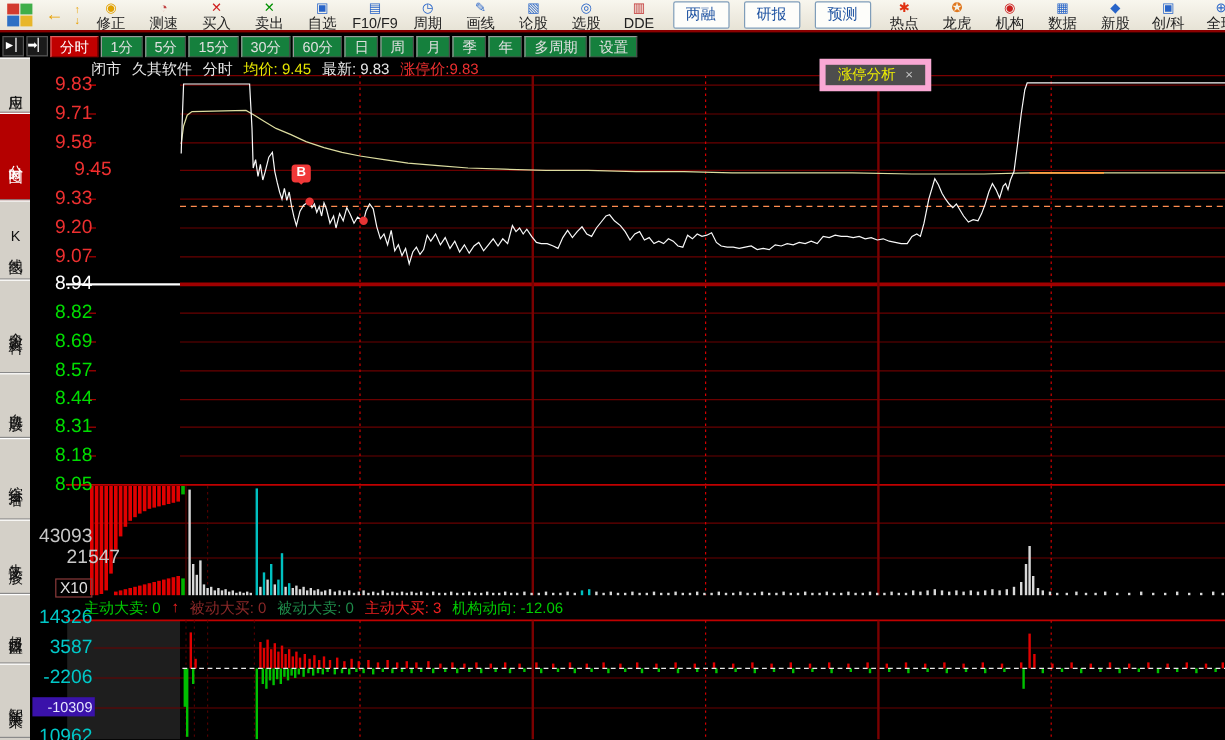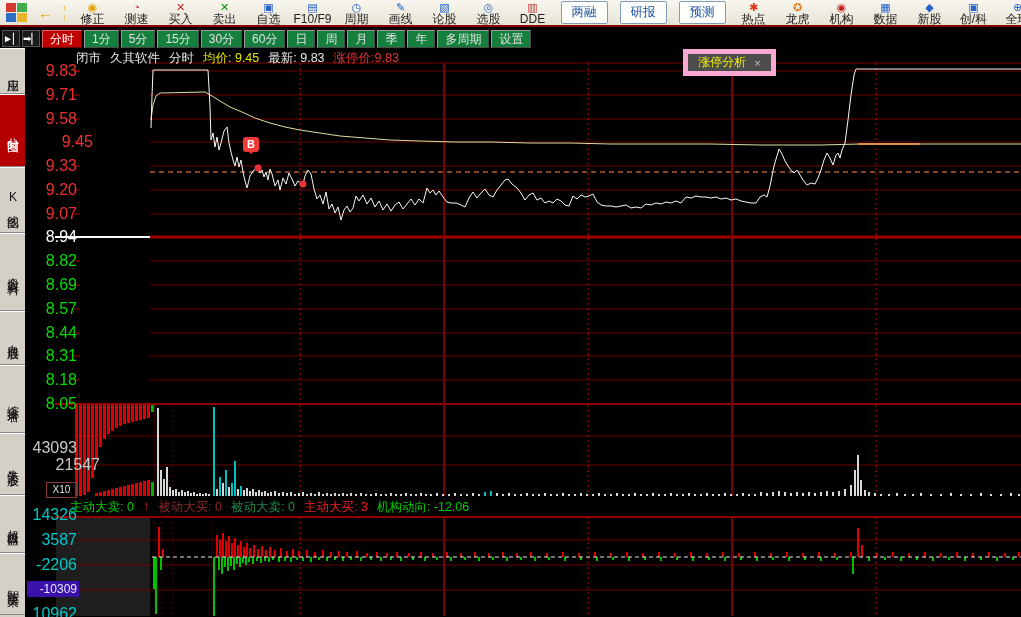--- a/index.html
+++ b/index.html
@@ -38,21 +38,21 @@
   #main{position:absolute;left:25px;top:48px;width:794px;height:569px;background:#000;}
   #chart{position:absolute;left:-25px;top:-48px;width:1021px;height:617px;}
   #header{position:absolute;left:51px;top:2px;display:flex;gap:9px;font-size:12.5px;white-space:nowrap;}
   #overlayTab{position:absolute;left:658px;top:1px;width:83px;height:17px;background:#4d4d4d;border:5px solid #f9a8d4;
               display:flex;align-items:center;justify-content:center;gap:8px;font-size:12px;color:#f0f000;cursor:default;}
   #overlayTab .cl{color:#c8c8c8;font-size:11px;}
   .axlbl{position:absolute;width:52px;text-align:right;font-size:16px;line-height:13px;}
   .ax-red{color:#ee3030;} .ax-white{color:#fff;} .ax-green{color:#00dd00;}
   .ax-gray{color:#c8c8c8;} .ax-cyan{color:#00c8c8;}
   #x10box{position:absolute;left:21px;top:434px;width:29px;height:14px;border:1px solid #8b3a3a;
-          color:#e0e0e0;font-size:10px;line-height:14px;text-align:center;cursor:default;}
+          color:#e0e0e0;font-size:13px;line-height:14px;text-align:center;cursor:default;}
   #negbox{position:absolute;left:2px;top:533px;width:50px;height:16px;background:#3a12aa;color:#e6e6ff;
           font-size:12px;line-height:16px;text-align:right;padding-right:2px;}
   #indicator{position:absolute;left:45px;top:451px;display:flex;gap:9px;font-size:12.5px;white-space:nowrap;}
   #bbadge{position:absolute;left:226px;top:97px;width:16px;height:15px;background:#f03838;border-radius:3px;
           color:#fff;font-size:11px;font-weight:bold;text-align:center;line-height:15px;}
   #bbadge:after{content:"";position:absolute;left:5px;top:14px;border:3px solid transparent;border-top-color:#f03838;}
 </style>
 </head>
 <body>
 

